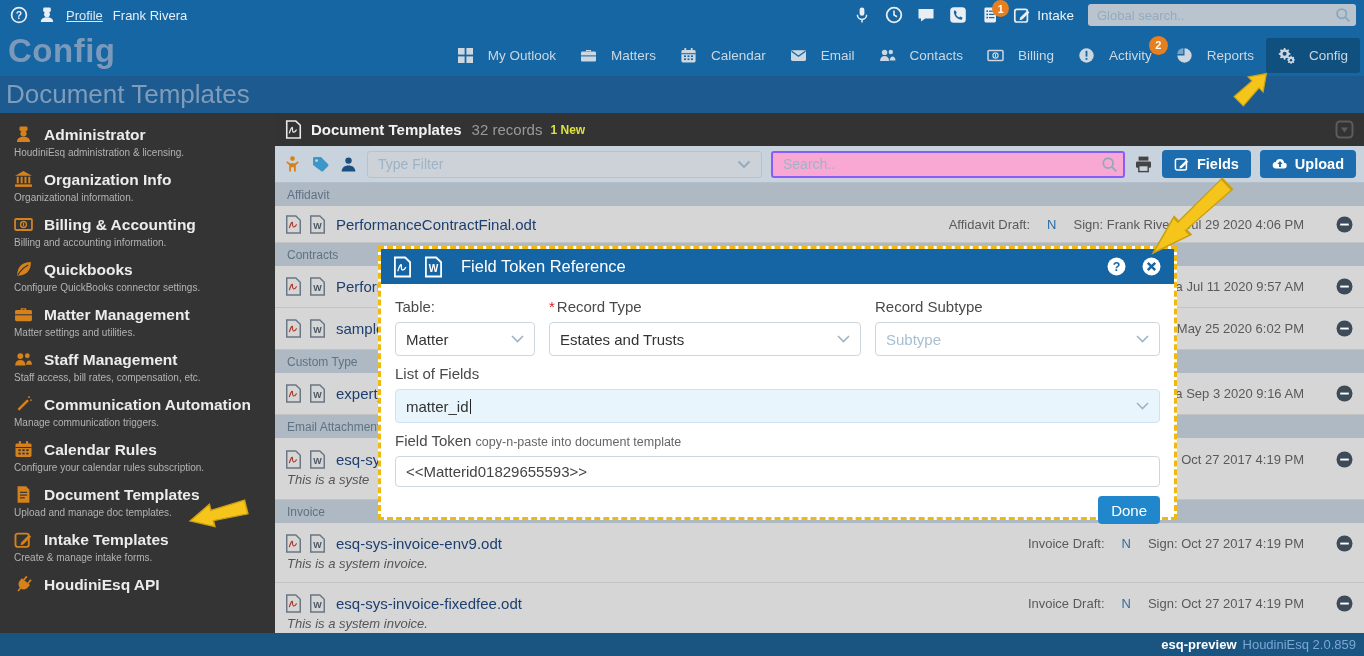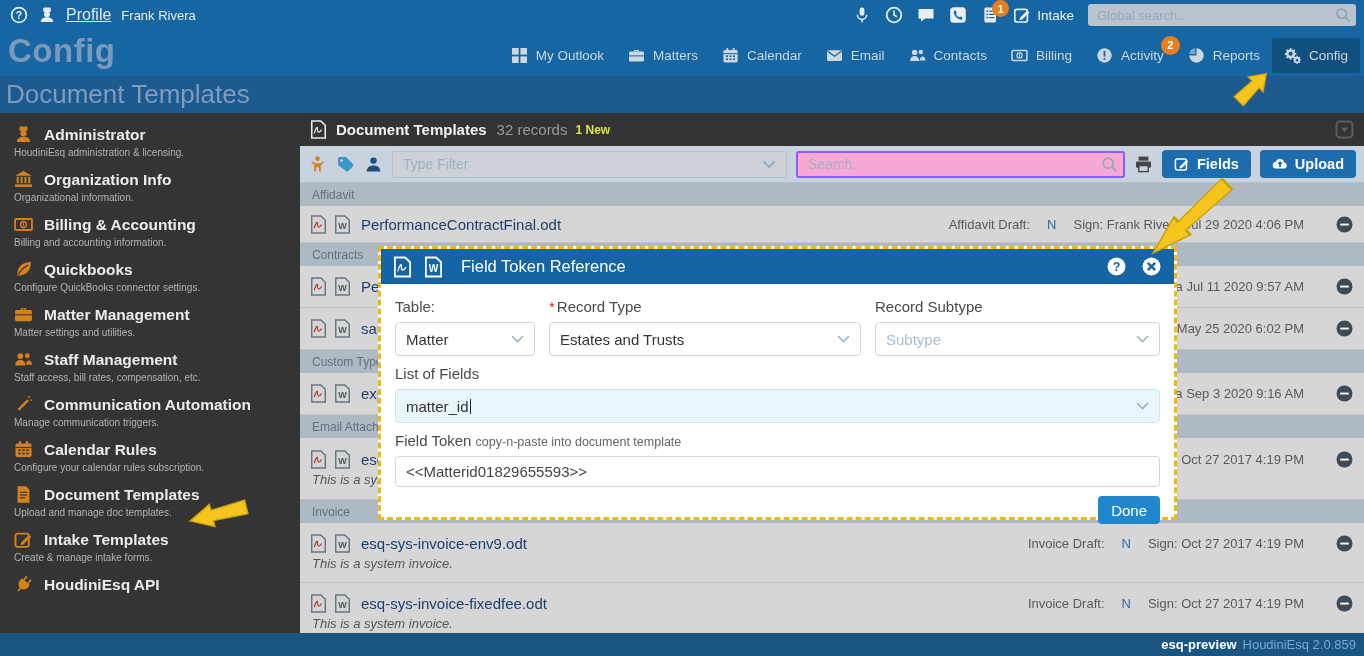--- a/index.html
+++ b/index.html
@@ -4,52 +4,52 @@
 <style>
   * { box-sizing: border-box; margin:0; padding:0; }
   html,body { width:1364px; height:656px; overflow:hidden; }
   body { font-family:"Liberation Sans", sans-serif; }
   .page { position:relative; width:1364px; height:656px; background:#d6d6d6; overflow:hidden; }
 
   
   .header { position:absolute; top:0; left:0; width:1364px; height:113px; background:#1566a2; }
   .topbar { position:relative; height:30px; display:flex; align-items:center; color:#e8eef4; }
   .tb-left { display:flex; align-items:center; gap:10px; padding-left:10px; font-size:13px; }
-  .profile-link { color:#dfe9f2; text-decoration:underline; font-size:16px; cursor:pointer; }
+  .profile-link { color:#dfe9f2; text-decoration:underline; font-size:13px; cursor:pointer; }
   .user-name { color:#e8eef4; font-size:13px; }
   .tb-right { position:absolute; right:0; top:0; height:30px; display:flex; align-items:center; gap:14px; padding-right:8px; }
   .tb-ic { width:18px; height:18px; color:#e8eef4; position:relative; }
   .tb-ic svg { width:100%; height:100%; }
   .badge { position:absolute; top:-6px; right:-10px; min-width:17px; height:17px; border-radius:50%;
            background:#e87f1e; color:#fff; font-size:10.5px; font-weight:bold; display:flex; align-items:center; justify-content:center; }
   .intake { display:flex; align-items:center; gap:6px; font-size:13.5px; color:#eef3f8; cursor:pointer; }
   .gsearch { width:268px; height:22px; background:#b9c4ce; border:none; border-radius:3px; padding:0 26px 0 9px;
              font-size:13px; color:#3c5a75; font-family:"Liberation Sans",sans-serif; }
   .gsearch::placeholder { color:#93abbf; }
   .gsearch-wrap { position:relative; }
   .gsearch-wrap .mag { position:absolute; right:5px; top:3px; width:16px; height:16px; color:#8fa; color:#8aa6bc; }
 
   .navrow { position:relative; height:46px; }
   .logo { position:absolute; left:8px; top:2px; font-size:33px; font-weight:bold; letter-spacing:0.5px; color:#7b99ba; }
   .nav-items { position:absolute; right:4px; top:6px; display:flex; align-items:center; height:38px; }
-  .nav-item { display:flex; align-items:center; gap:8px; color:#ccd7e1; font-size:13.5px; padding:9px 12px;
+  .nav-item { display:flex; align-items:center; gap:14px; color:#ccd7e1; font-size:13.5px; padding:9px 12px;
               cursor:pointer; position:relative; border-radius:3px; white-space:nowrap; }
   .nav-item.active { background:#10507f; }
   .nav-item .nic { width:17px; height:17px; display:inline-block; }
   .nav-item .nic svg { width:100%; height:100%; }
   .nav-badge { position:absolute; top:-2px; right:-4px; min-width:19px; height:19px; border-radius:50%;
                background:#e87f1e; color:#fff; font-size:11px; font-weight:bold; display:flex; align-items:center; justify-content:center; }
   .titlerow { height:37px; background:#1c5a8f; display:flex; align-items:center; }
   .page-title { color:#7f9cbb; font-size:26px; padding-left:6px; }
 
   
   .bodyrow { position:absolute; top:113px; left:0; width:1364px; height:520px; display:flex; }
 
   
-  .sidebar { width:300px; background:#343434; padding:12px 22px 0 14px; overflow:hidden; flex:none; }
+  .sidebar { width:275px; background:#343434; padding:12px 22px 0 14px; overflow:hidden; flex:none; }
   .sb-item { margin-bottom:12px; cursor:pointer; position:relative; }
   .sb-title { display:flex; align-items:center; gap:11px; color:#ececec; font-size:15.5px; font-weight:bold; }
   .sb-ic { width:19px; height:19px; color:#d5811c; flex:none; }
   .sb-ic svg { width:100%; height:100%; }
   .sb-sub { color:#b3b3b3; font-size:10px; margin-top:3px; }
 
   
   .main { flex:1; display:flex; flex-direction:column; overflow:hidden; }
   .content-header { height:33px; background:#333333; display:flex; align-items:center; padding:0 10px; color:#fff; flex:none; }
   .ch-ic { width:17px; height:19px; margin-right:9px; color:#e9e9e9; }

